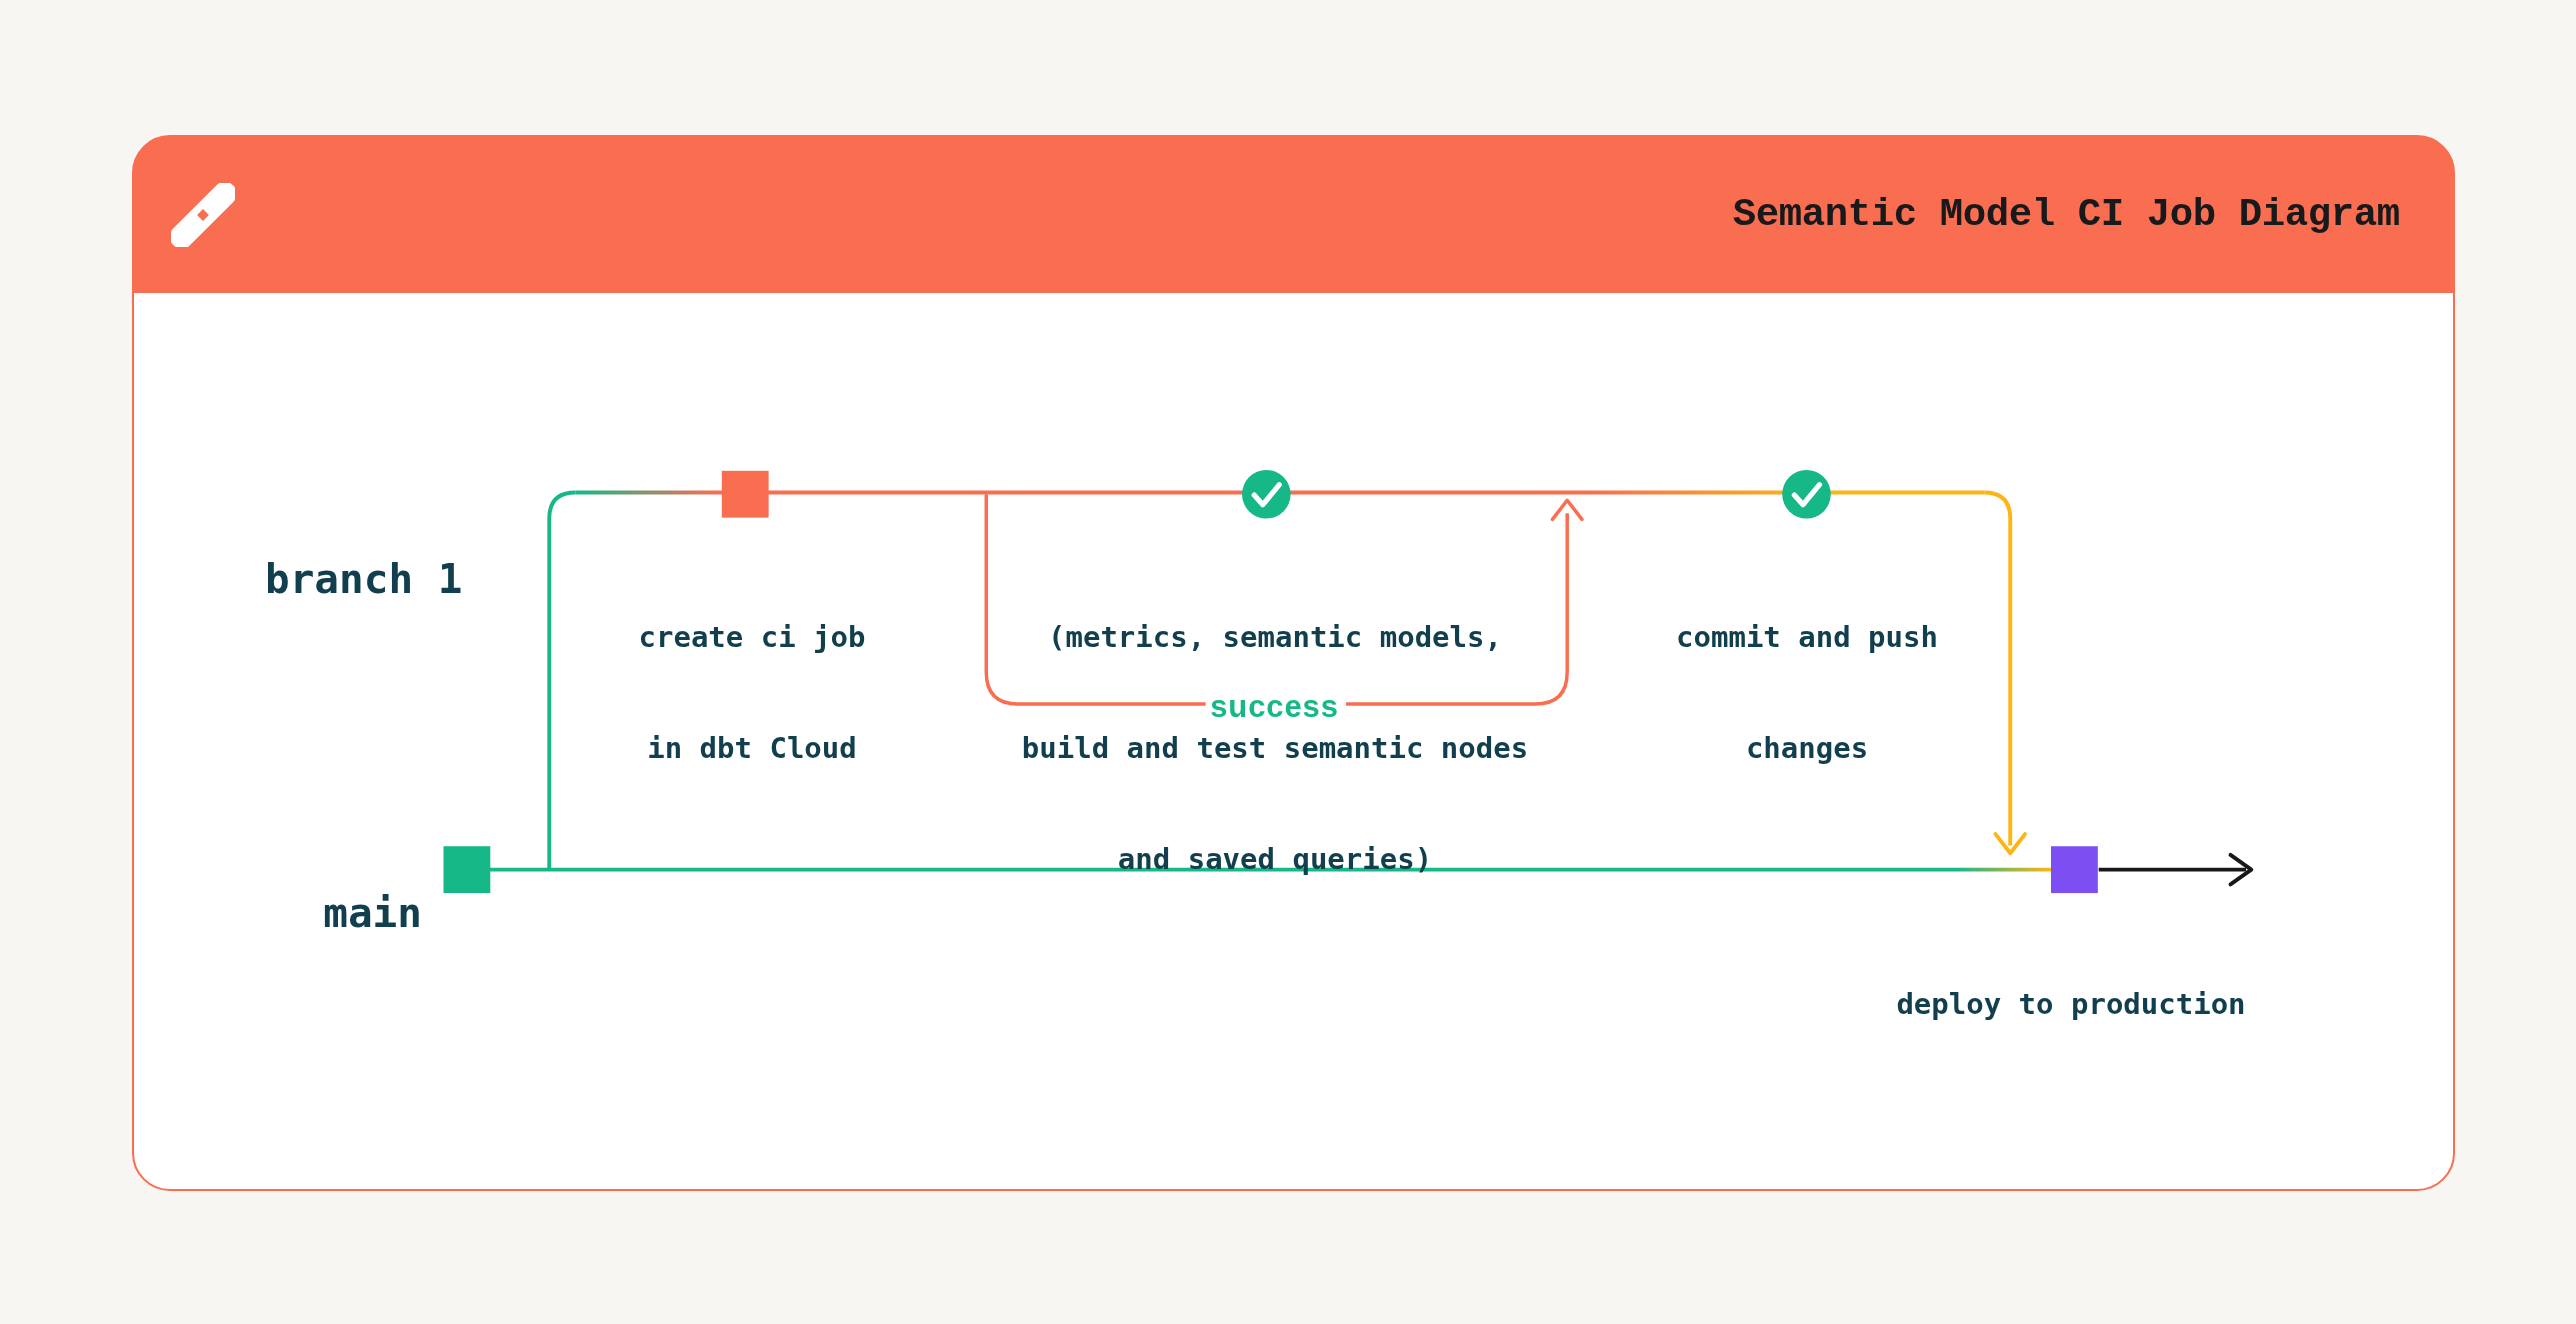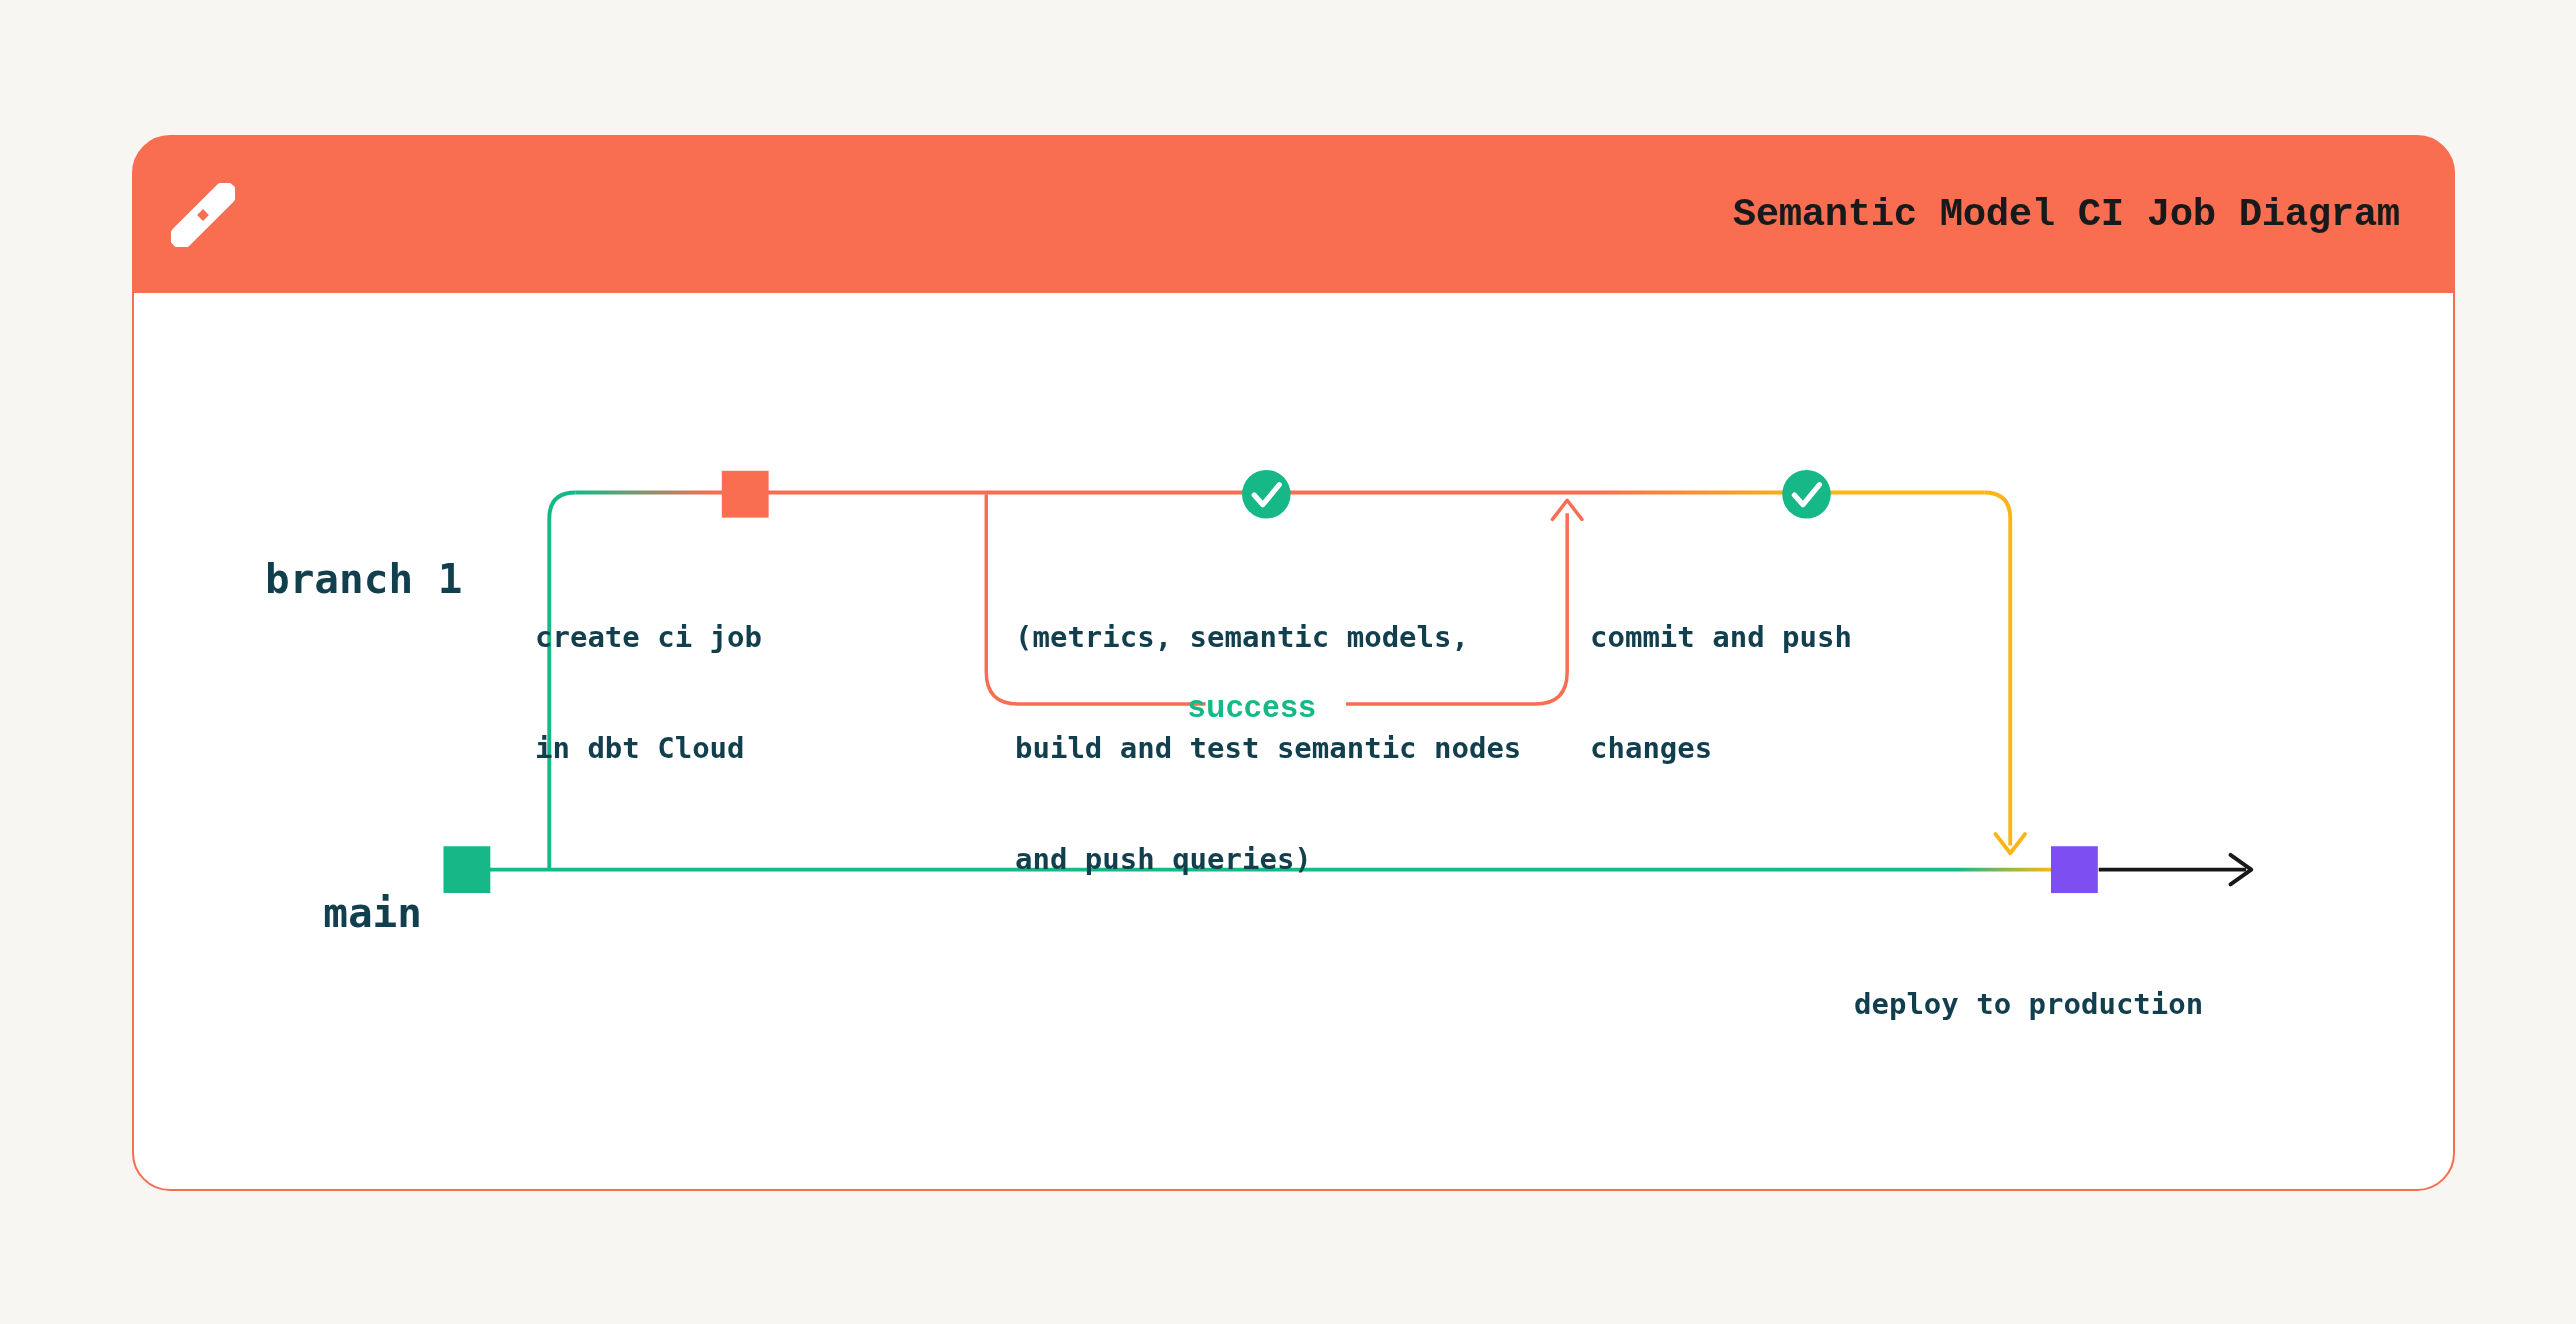--- a/index.html
+++ b/index.html
@@ -38,21 +38,21 @@
     margin-left:auto;margin-right:54px;
     font-family:Liberation Mono, monospace;
     font-weight:bold;font-size:39px;color:var(--title-ink);
     letter-spacing:-0.4px;
   }
   .diagram-svg{position:absolute;inset:0;width:2576px;height:1324px;pointer-events:none;}
   .lbl{
     position:absolute;
     color:var(--ink);
     font-weight:bold;
-    text-align:left;
+    text-align:center;
     font-size:29px;line-height:37px;
     white-space:pre;
   }
   .lbl-branch{font-size:41px;line-height:41px;text-align:left;}
   .lbl-main{font-size:41px;line-height:41px;text-align:right;}
   .lbl-success{
     font-family:"Liberation Sans","DejaVu Sans",sans-serif;
     color:var(--green);font-size:31px;line-height:35px;
     letter-spacing:0.9px;
   }
@@ -121,21 +121,21 @@
 <div class="lbl lbl-main" style="left:249px;top:850px;width:173px;margin-top:43px;">main</div>
 
 <div class="lbl" style="left:535px;top:545px;width:434px;">
   <div>create ci job</div>
   <div>in dbt Cloud</div>
 </div>
 
 <div class="lbl" style="left:1015px;top:545px;width:520px;">
   <div>(metrics, semantic models,</div>
   <div>build and test semantic nodes</div>
-  <div>and push queries)</div>
+  <div>and saved queries)</div>
 </div>
 
 <div class="lbl" style="left:1590px;top:545px;width:434px;">
   <div>commit and push</div>
   <div>changes</div>
 </div>
 
 <div class="lbl" style="left:1854px;top:912px;width:434px;">
   <div>deploy to production</div>
 </div>

